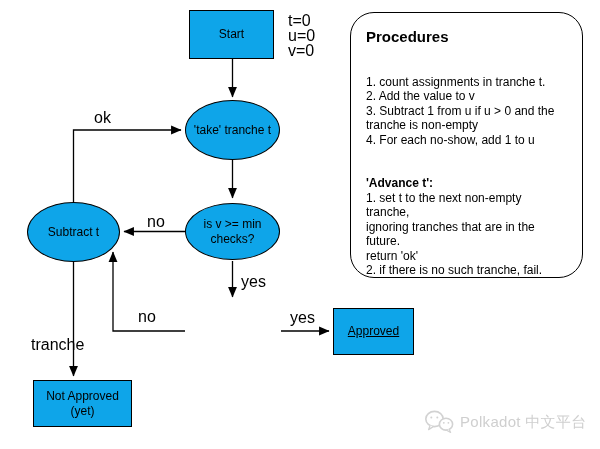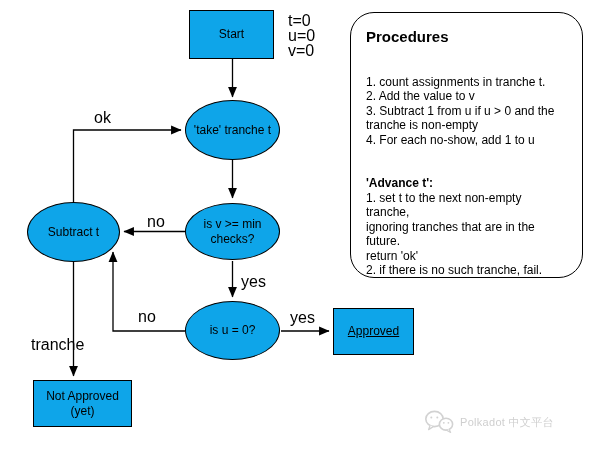--- a/index.html
+++ b/index.html
@@ -22,21 +22,21 @@
     position:absolute; left:350px; top:12px; width:233px; height:266px;
     border:1.5px solid #000; border-radius:24px; background:#fff;
     padding:17px 14px 0 15px; font-size:12px; line-height:14.5px;
   }
   .procedures .title { font-weight:bold; font-size:15px; margin-bottom:30px; }
   .proc-section .heading { font-weight:bold; }
   .proc-section .body { white-space:pre-line; }
   .proc-section.first { margin-bottom:29px; }
   .watermark {
     position:absolute; left:423px; top:409px; display:flex; align-items:center;
-    color:#cfcfcf; font-size:11px; letter-spacing:0.3px;
+    color:#cfcfcf; font-size:15px; letter-spacing:0.3px;
     text-shadow:1px 1px 0 #ffffff;
   }
   .watermark .icon { margin-right:4px; display:inline-flex; }
 </style>
 </head>
 <body>
 
 <div class="canvas">
 
   <svg class="wires" width="600" height="449" viewBox="0 0 600 449">
@@ -59,21 +59,20 @@
 
   <div class="vars">t=0
 u=0
 v=0</div>
 
   <div class="node ellipse" style="left:185px; top:100px; width:95px; height:60px;">'take' tranche t</div>
 
   <div class="node ellipse" style="left:185px; top:203px; width:95px; height:57px;">is v &gt;= min
 checks?</div>
 
-  <div class="node ellipse" style="left:185px; top:301px; width:95px; height:59px;">is u = 0?</div>
 
   <div class="node ellipse" style="left:27px; top:202px; width:93px; height:60px;">Subtract t</div>
 
   <div class="node rect" style="left:333px; top:308px; width:81px; height:47px;text-decoration:underline;">Approved</div>
 
   <div class="node rect" style="left:33px; top:380px; width:99px; height:47px;">Not Approved
 (yet)</div>
 
   <div class="edge-label" style="left:94px;  top:109px;">ok</div>
   <div class="edge-label" style="left:147px; top:213px;">no</div>

